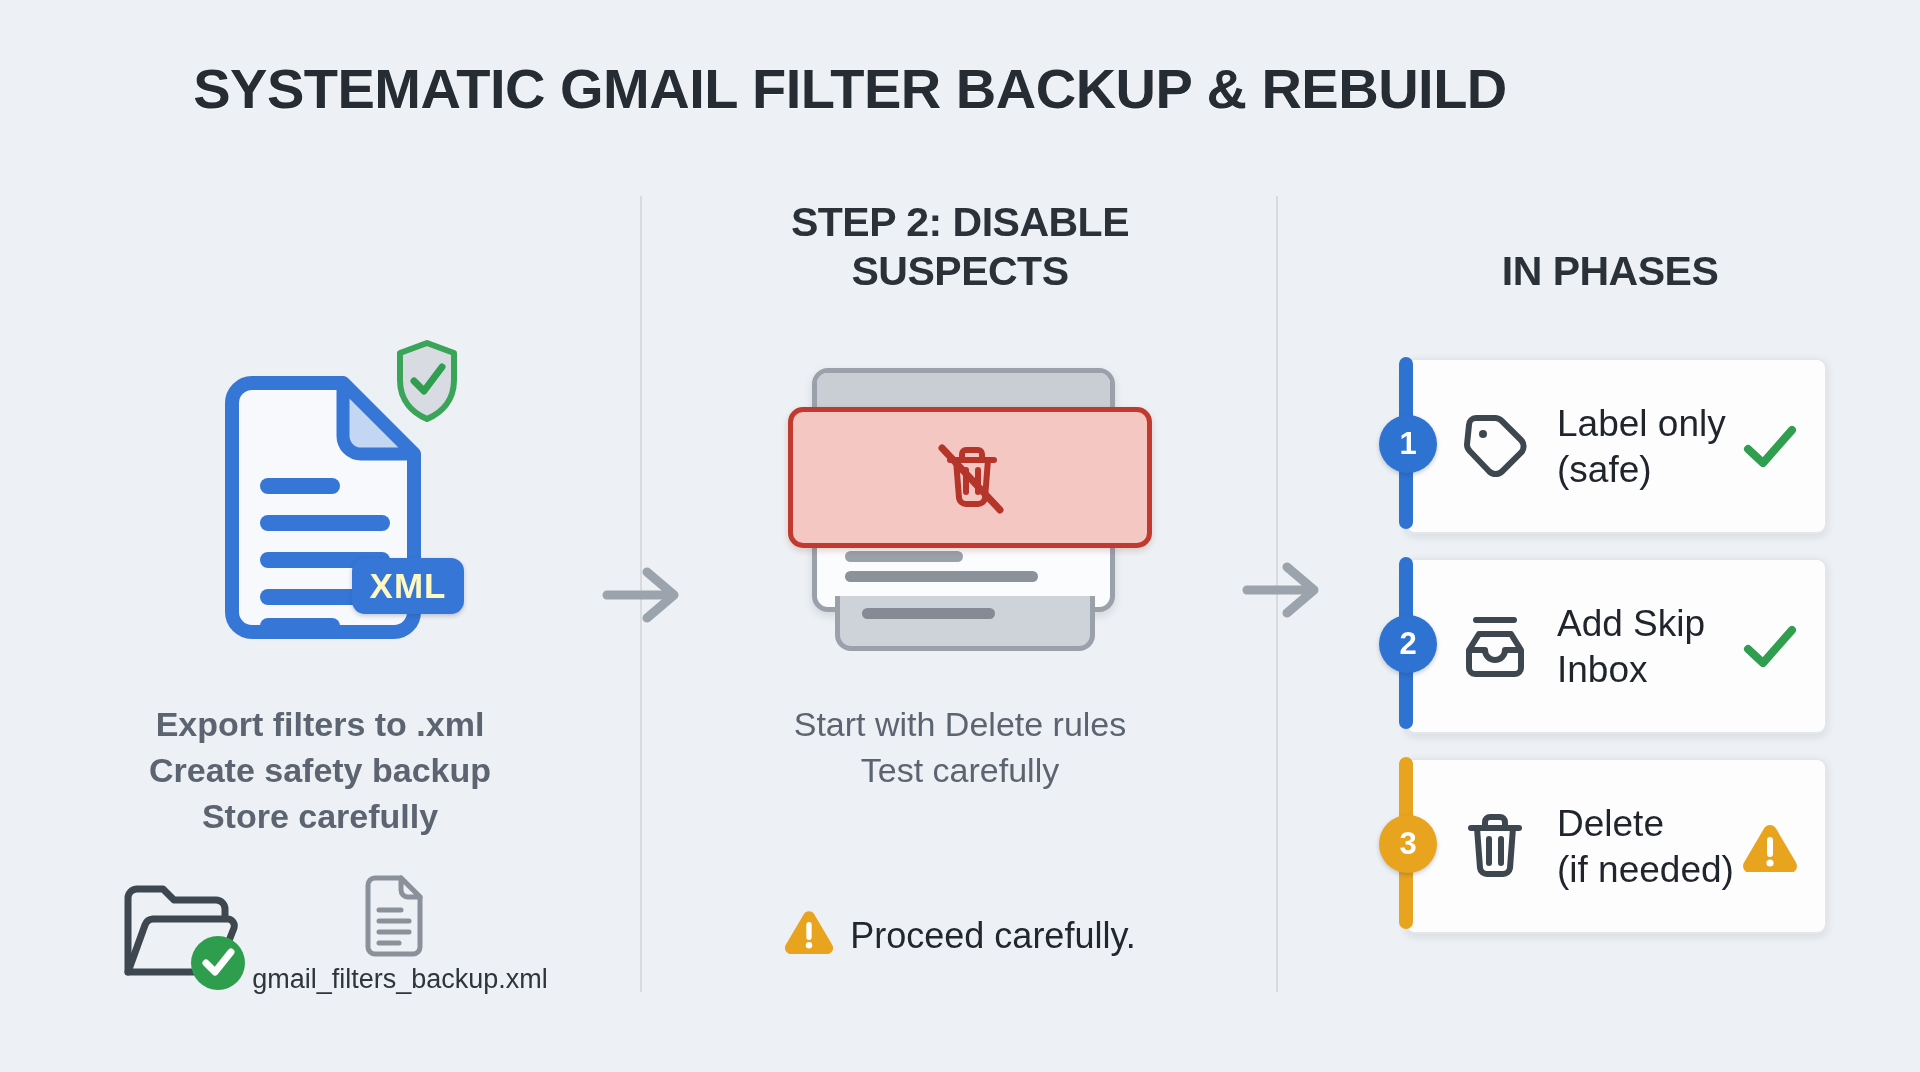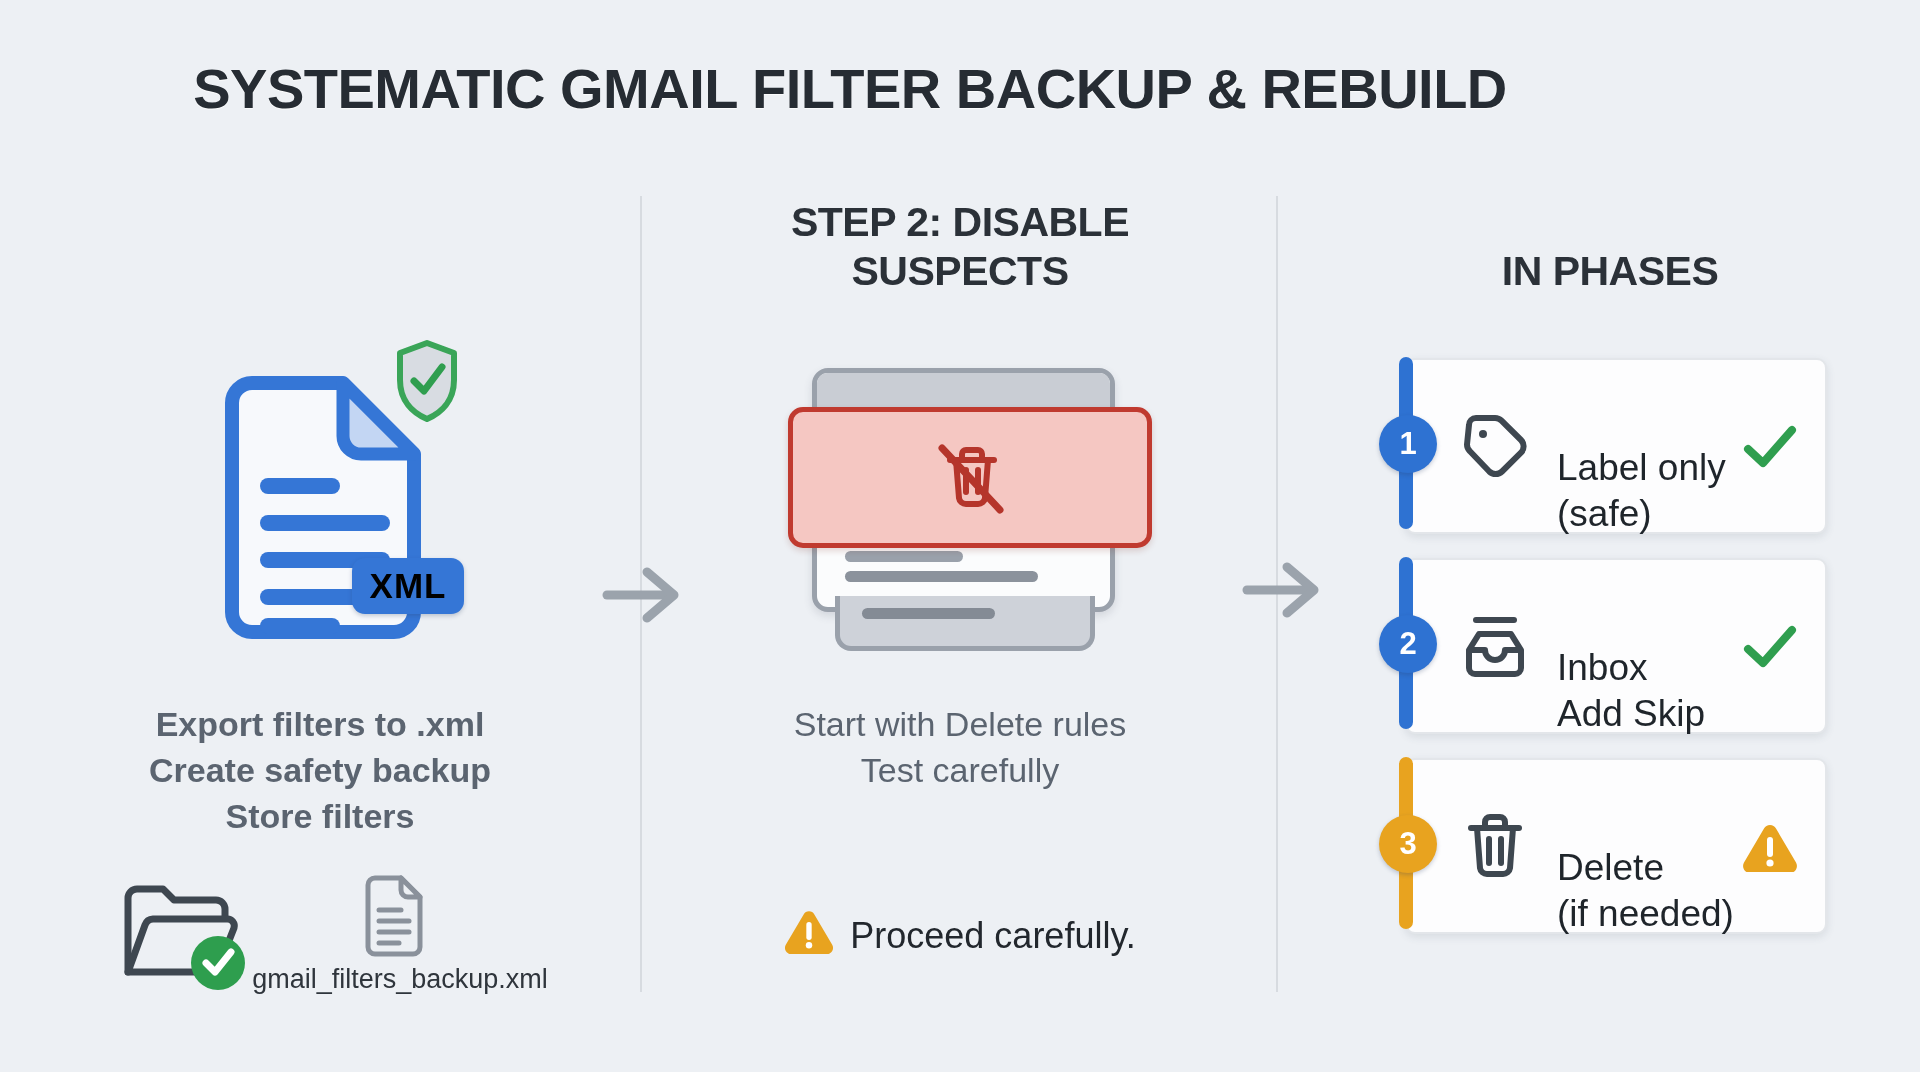--- a/index.html
+++ b/index.html
@@ -31,21 +31,21 @@
     font-size:34px;line-height:46px;color:#5b6470;
   }
   .step-lines.s1{left:40px;font-weight:bold;}
   .step-lines.s2{left:680px;}
 
   
   .doc-icon{position:absolute;left:222px;top:374px;width:202px;height:268px;}
   .shield-icon{position:absolute;left:392px;top:338px;width:70px;height:86px;}
   .xml-badge{
     position:absolute;left:352px;top:558px;width:112px;height:56px;
-    background:#3576d6;border-radius:13px;color:#000000;
+    background:#3576d6;border-radius:13px;color:#fef9c3;
     font-size:35px;font-weight:bold;text-align:center;line-height:56px;
     letter-spacing:1px;box-shadow:0 2px 4px rgba(40,60,100,.25);
   }
   .folder-wrap{position:absolute;left:118px;top:880px;width:138px;height:112px;}
   .smallfile-icon{position:absolute;left:363px;top:874px;width:62px;height:84px;}
   .filename{
     position:absolute;left:235px;top:964px;width:330px;text-align:center;
     font-size:27px;color:#2f353c;
   }
 
@@ -99,21 +99,21 @@
   .phase-badge{
     position:absolute;left:-28px;top:55px;width:58px;height:58px;border-radius:50%;
     color:#fff;font-size:31px;font-weight:bold;text-align:center;line-height:58px;
     box-shadow:0 2px 4px rgba(40,60,100,.25);
   }
   .p-blue .phase-badge{background:#2e72d2;}
   .p-amber .phase-badge{background:#e8a31f;}
   .phase-icon{position:absolute;left:52px;top:50px;width:72px;height:72px;}
   .phase-label{
     position:absolute;left:150px;top:41px;width:190px;
-    font-size:37px;line-height:46px;color:#1f252b;margin-top:44px;
+    font-size:37px;line-height:46px;color:#1f252b;
   }
   .phase-status{position:absolute;right:26px;top:62px;width:58px;height:50px;}
 
   .flow-arrow{position:absolute;width:94px;height:66px;}
   .flow-arrow.a1{left:600px;top:562px;}
   .flow-arrow.a2{left:1240px;top:557px;}
 </style>
 </head>
 <body>
 
@@ -138,21 +138,21 @@
   <svg class="shield-icon" viewBox="0 0 70 86">
     <path d="M35 5 L62 15 V42 c0 21-13 33-27 39 C21 75 8 63 8 42 V15 Z" fill="#d8dce2" stroke="#3aa558" stroke-width="6" stroke-linejoin="round"></path>
     <polyline points="22,43 32,53 50,29" fill="none" stroke="#2f9e4f" stroke-width="7" stroke-linecap="round" stroke-linejoin="round"></polyline>
   </svg>
 
   <div class="xml-badge">XML</div>
 
   <div class="step-lines s1">
     <div>Export filters to .xml</div>
     <div>Create safety backup</div>
-    <div>Store filters</div>
+    <div>Store carefully</div>
   </div>
 
   <svg class="folder-wrap" viewBox="0 0 138 112">
     <path d="M10 92 V18 a9 9 0 0 1 9-9 h26 l11 11 h42 a9 9 0 0 1 9 9 v8" fill="none" stroke="#3e4750" stroke-width="7" stroke-linecap="round" stroke-linejoin="round"></path>
     <path d="M10 92 L27 45 a9 9 0 0 1 8-6 h74 a7 7 0 0 1 7 9 L101 86 a9 9 0 0 1-8 6 Z" fill="#edf0f4" stroke="#3e4750" stroke-width="7" stroke-linejoin="round"></path>
     <circle cx="100" cy="83" r="27" fill="#2e9e4e"></circle>
     <polyline points="88,83 97,92 113,72" fill="none" stroke="#ffffff" stroke-width="7" stroke-linecap="round" stroke-linejoin="round"></polyline>
   </svg>
 
   <svg class="smallfile-icon" viewBox="0 0 62 84">
@@ -238,22 +238,22 @@
 
   <div class="phase-card p2 p-blue">
     <div class="accent-bar"></div>
     <div class="phase-badge">2</div>
     <svg class="phase-icon" viewBox="0 0 72 72">
       <line x1="17" y1="10" x2="55" y2="10" stroke="#3e4750" stroke-width="6" stroke-linecap="round"></line>
       <path d="M10 40 L20 24 H52 L62 40 V58 a6 6 0 0 1-6 6 H16 a6 6 0 0 1-6-6 Z" fill="none" stroke="#3e4750" stroke-width="6" stroke-linejoin="round"></path>
       <path d="M10 40 H26 a10 10 0 0 0 20 0 H62" fill="none" stroke="#3e4750" stroke-width="6" stroke-linejoin="round"></path>
     </svg>
     <div class="phase-label">
+      <div>Add Skip</div>
       <div>Inbox</div>
-      <div>Add Skip</div>
     </div>
     <svg class="phase-status" viewBox="0 0 58 50">
       <polyline points="7,27 22,41 51,8" fill="none" stroke="#2f9e4f" stroke-width="8" stroke-linecap="round" stroke-linejoin="round"></polyline>
     </svg>
   </div>
 
   <div class="phase-card p3 p-amber">
     <div class="accent-bar"></div>
     <div class="phase-badge">3</div>
     <svg class="phase-icon" viewBox="0 0 72 72">

